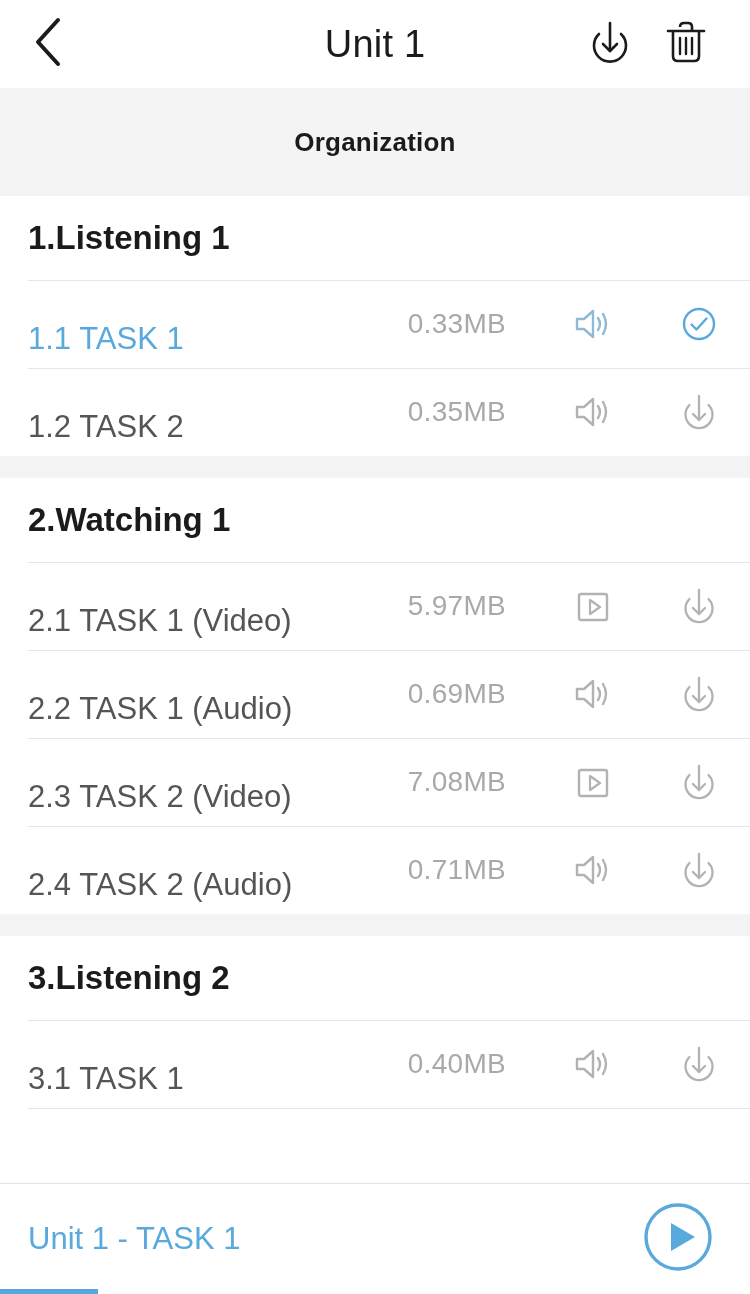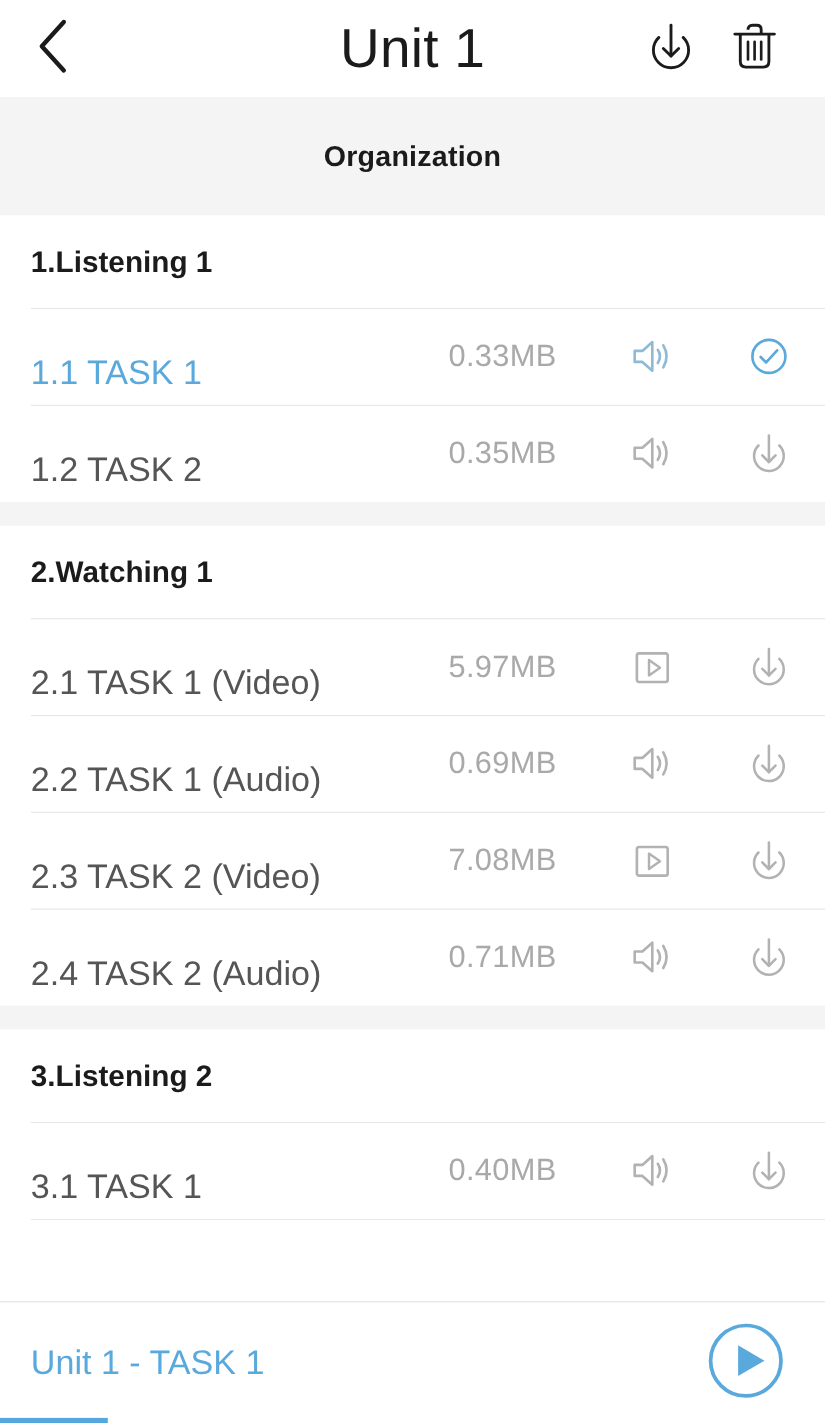--- a/index.html
+++ b/index.html
@@ -40,21 +40,21 @@
     align-items: center;
     justify-content: center;
     margin-left: 4px;
     cursor: pointer;
   }
   .nav-title {
     position: absolute;
     left: 0;
     right: 0;
     text-align: center;
-    font-size: 50px;
+    font-size: 38px;
     color: #1b1b1b;
     letter-spacing: 0.2px;
     pointer-events: none;
   }
   .nav-actions {
     margin-left: auto;
     display: flex;
     align-items: center;
     padding-right: 26px;
     z-index: 2;
@@ -94,21 +94,21 @@
     background: #f4f4f4;
   }
   .section-header {
     height: 84px;
     display: flex;
     align-items: center;
     padding: 0 28px;
     background: #ffffff;
   }
   .section-header-title {
-    font-size: 27px;
+    font-size: 33px;
     font-weight: bold;
     color: #1b1b1b;
   }
   .row {
     height: 88px;
     display: flex;
     align-items: center;
     padding: 0 28px;
     background: #ffffff;
     position: relative;

